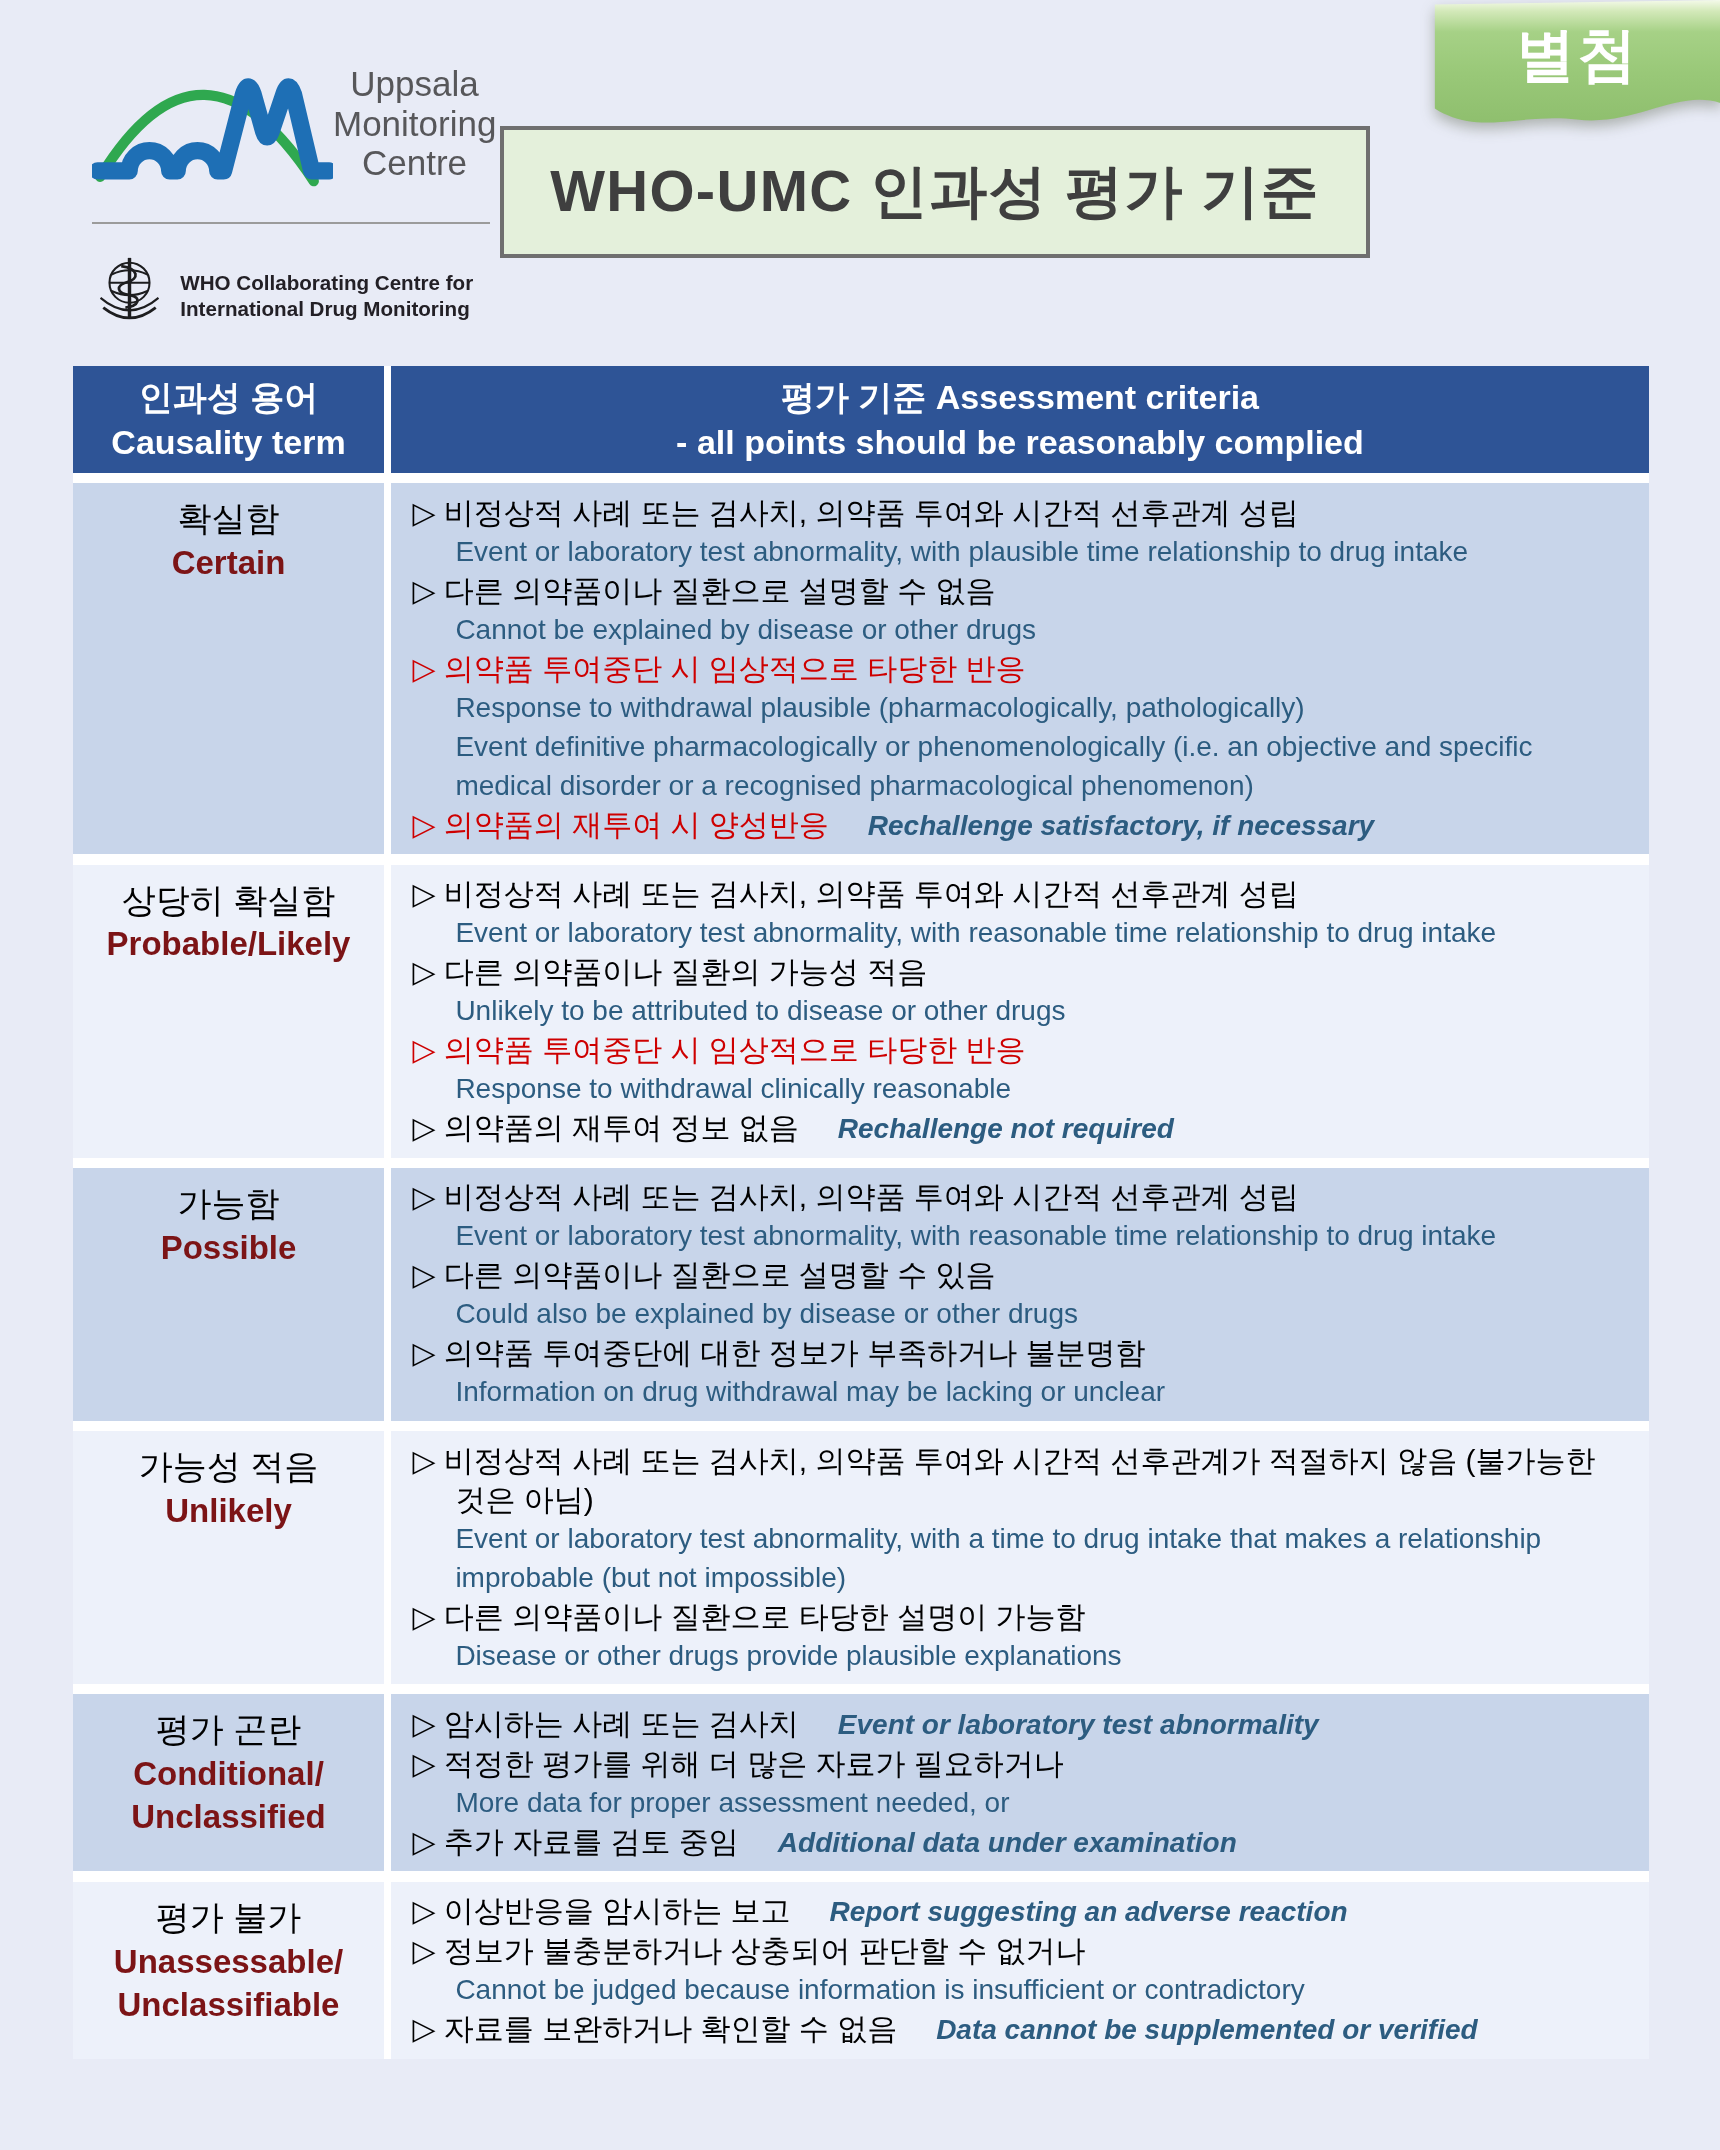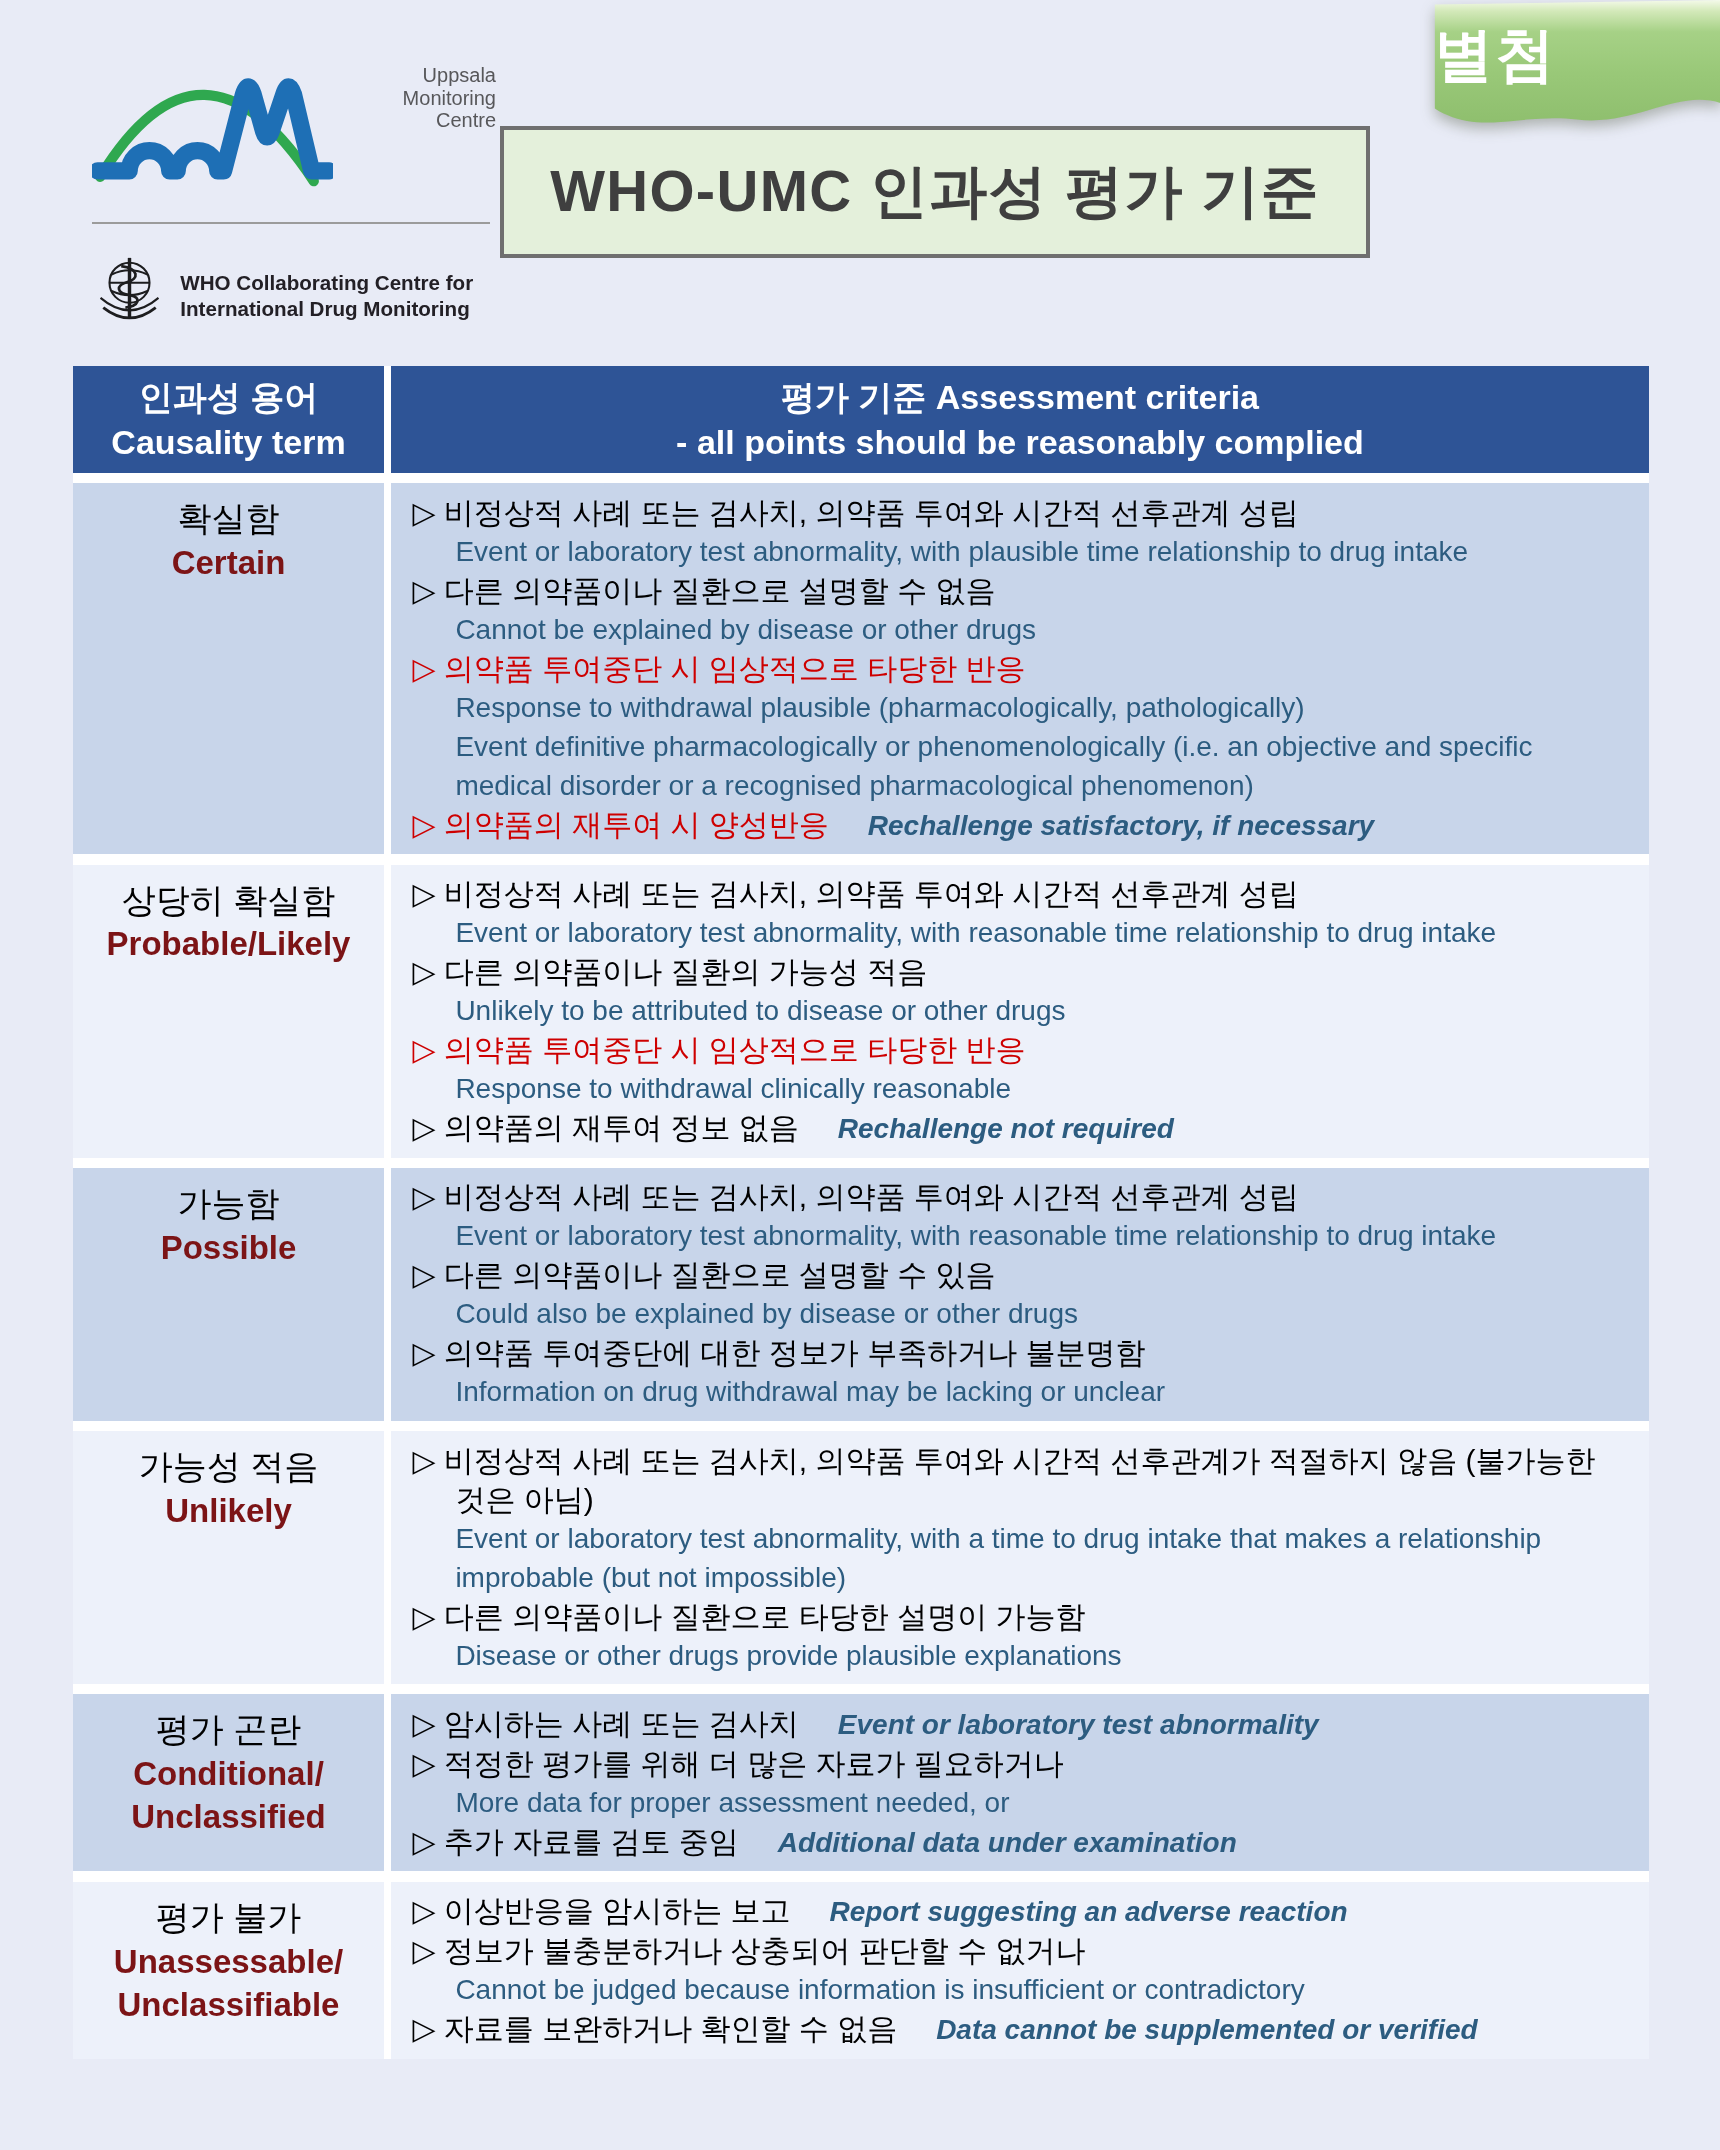--- a/index.html
+++ b/index.html
@@ -1,25 +1,25 @@
 <!DOCTYPE html>
 <html style="font-size:6.9px"><head>
 <meta charset="utf-8">
 <style>
   html,body{margin:0;padding:0;}
   body{font-family:"Liberation Sans","DejaVu Sans",sans-serif;}
   .page{position:relative;width:1721px;height:2294px;background:#E8EBF6;overflow:hidden;}
 
   
   .ribbon-wrap{position:absolute;top:0;right:0;width:287px;height:142px;filter:drop-shadow(0 6px 6.9px rgba(60,70,40,.35));}
-  .ribbon-label{position:absolute;top:16.3px;left:0;width:100%;font-size:59px;font-weight:bold;color:#fff;letter-spacing:2.6px;}
+  .ribbon-label{position:absolute;top:16.3px;left:0;width:100%;text-align:center;font-size:59px;font-weight:bold;color:#fff;letter-spacing:2.6px;}
 
   
   .umc-logo{position:absolute;left:92px;top:43px;}
-  .umc-wordmark{position:absolute;left:333px;top:64px;width:163px;text-align:right;font-size:20px;line-height:1.13;color:#57575A;font-weight:500;}
+  .umc-wordmark{position:absolute;left:333px;top:64px;width:163px;text-align:center;font-size:35px;line-height:1.13;color:#57575A;font-weight:500;}
   .logo-divider{position:absolute;left:92px;top:222px;width:398px;height:2.2px;background:#9B9B9B;}
 
   
   .who-badge{position:absolute;left:95px;top:249px;display:flex;}
   .who-text{margin-left:16.3px;padding-top:20.6px;font-size:20.6px;font-weight:bold;color:#232026;line-height:1.3;}
 
   
   .title-box{position:absolute;left:500px;top:126px;width:870px;height:132px;background:#E4F0DB;border:4.3px solid #6F6F6F;box-sizing:border-box;display:flex;align-items:center;justify-content:center;}
   .title-box .title-text{font-size:58px;font-weight:600;color:#3F3F3F;letter-spacing:1.3px;white-space:nowrap;}
 

